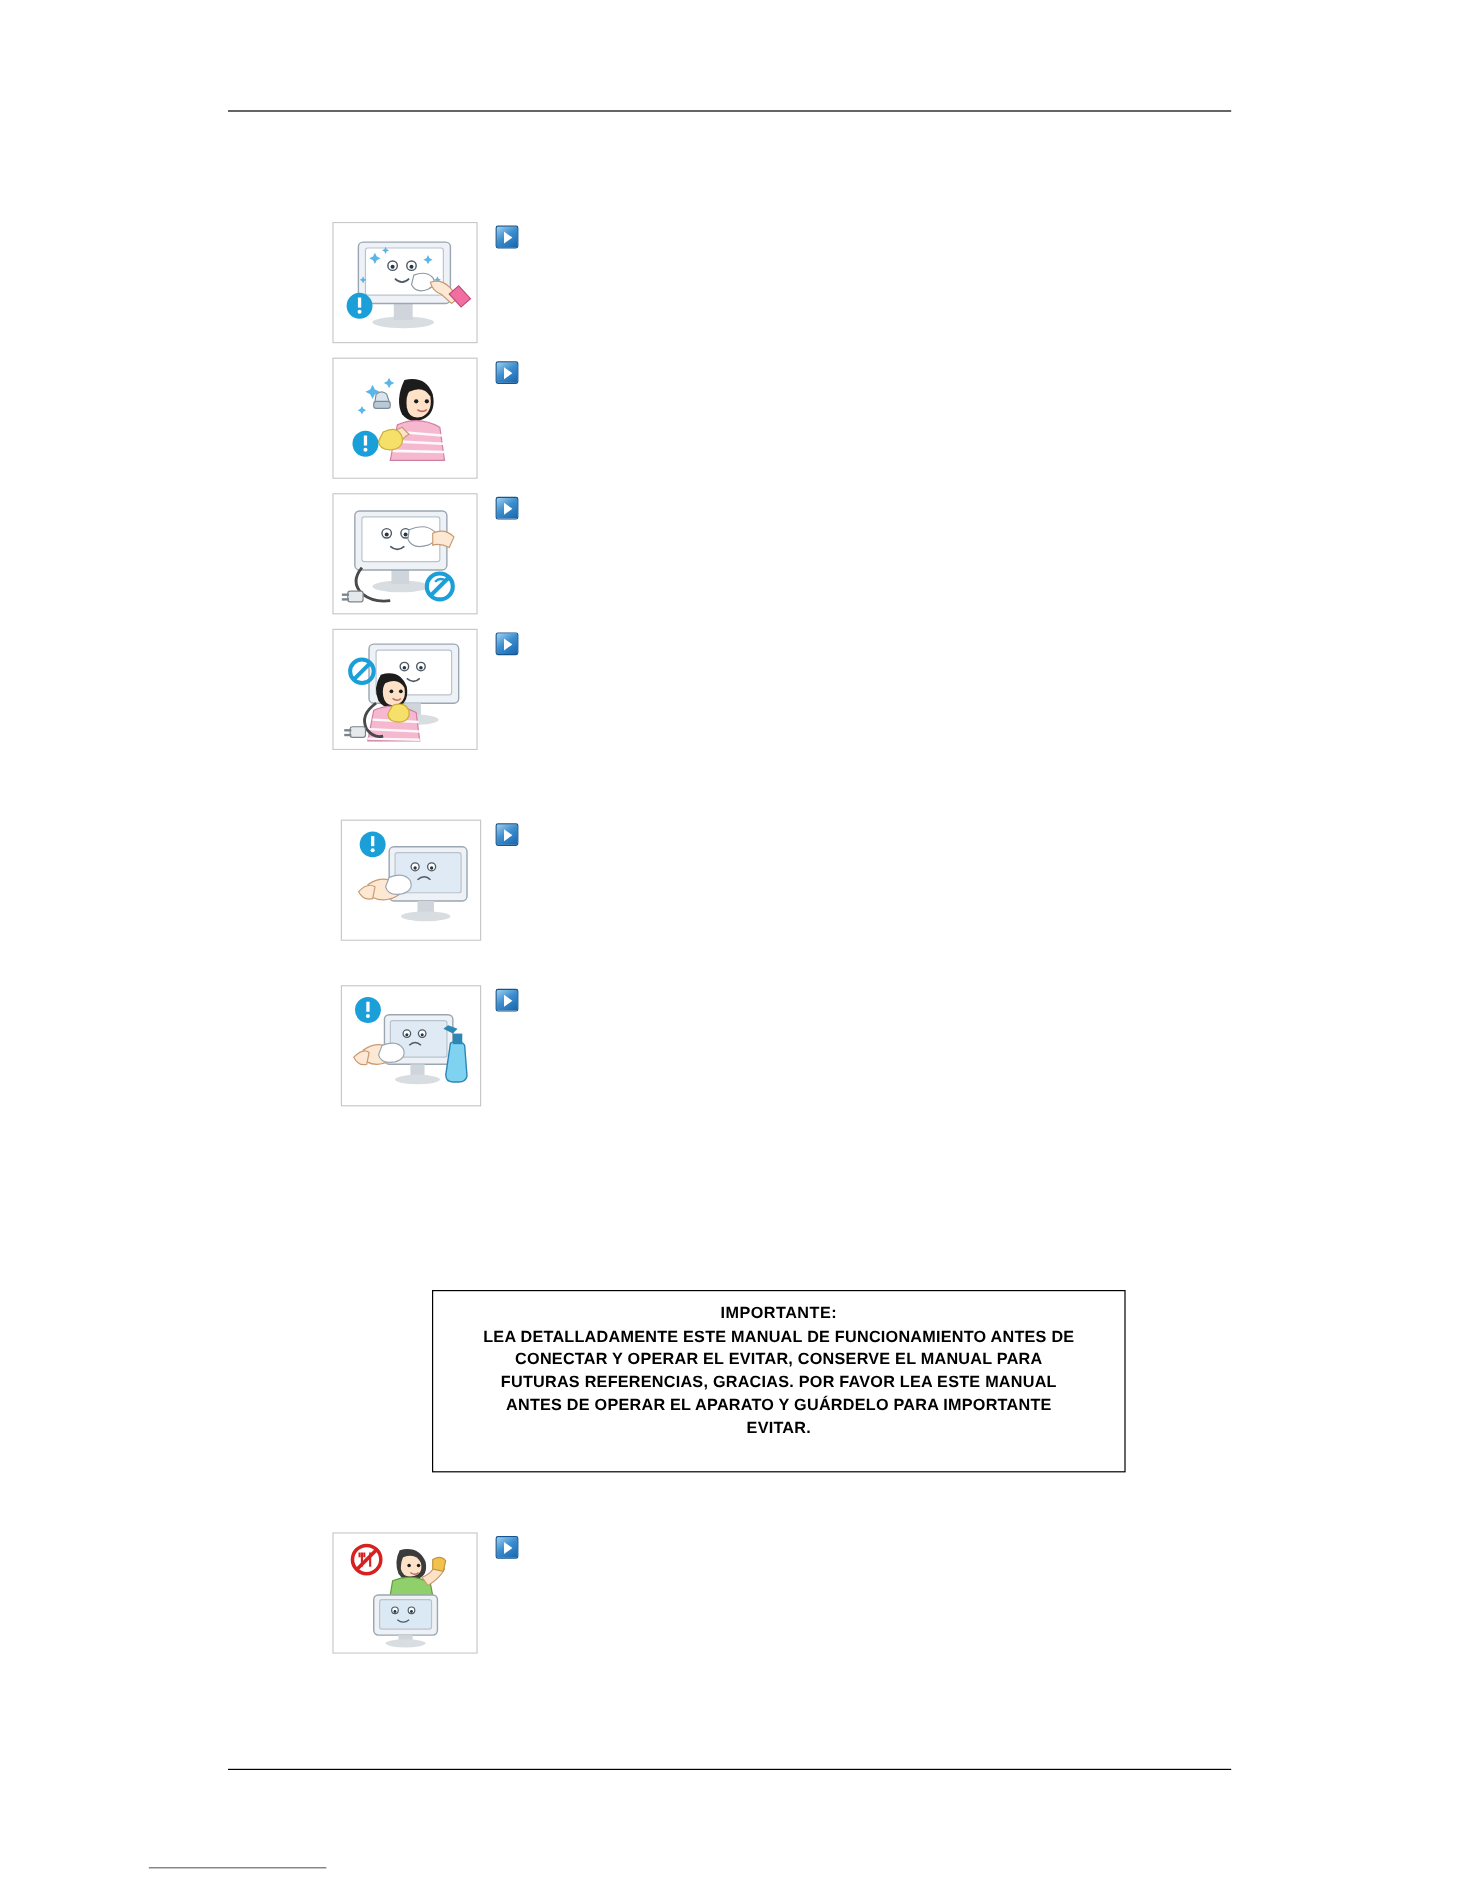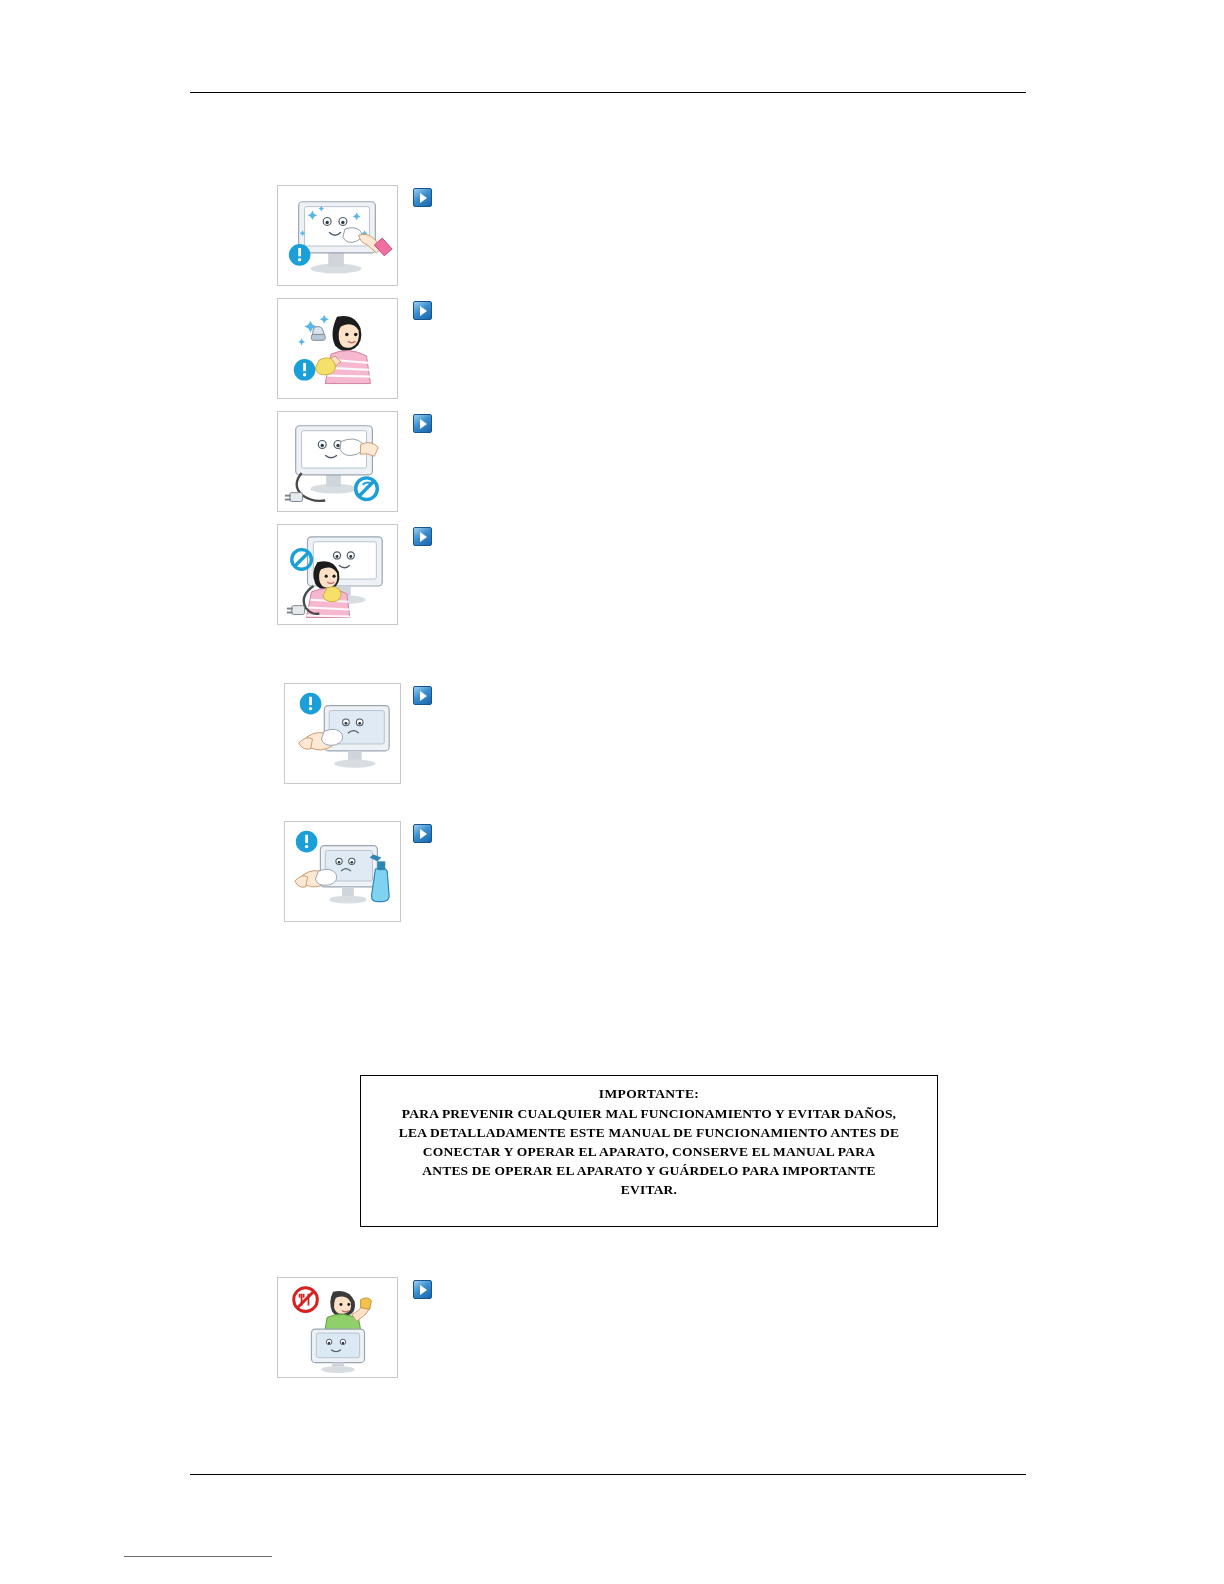--- a/index.html
+++ b/index.html
@@ -14,21 +14,20 @@
     font-family: "Liberation Sans", sans-serif;
     color: #000000;
     overflow: hidden;
   }
   .page {
     position: absolute;
     top: 0; left: 0;
     width: 1224px;
     height: 1584px;
     background: #ffffff;
-    font-family: Liberation Serif, serif;
   }
   
   .rule {
     position: absolute;
     left: 190px;
     width: 836px;
     height: 1px;
     background: #000000;
   }
   .rule.top { top: 92px; }
@@ -306,23 +305,23 @@
       <circle cx="22" cy="20" r="11" fill="#1b9fd8"></circle>
       <rect x="20.6" y="13" width="2.8" height="8.5" fill="#ffffff"></rect>
       <circle cx="22" cy="25" r="1.7" fill="#ffffff"></circle>
     </svg>
   </div>
   <div class="bullet" style="left:413px; top:824px;"></div>
 
   <div class="notice-box">
     <div class="notice-title">IMPORTANTE:</div>
     <div class="notice-body">
-      <div>PARA PREVENIR CUALQUIER MAL FUNCIONAMIENTO Y EVITAR DAÑOS,</div>
       <div>LEA DETALLADAMENTE ESTE MANUAL DE FUNCIONAMIENTO ANTES DE</div>
-      <div>CONECTAR Y OPERAR EL APARATO, CONSERVE EL MANUAL PARA</div>
+      <div>CONECTAR Y OPERAR EL EVITAR, CONSERVE EL MANUAL PARA</div>
+      <div>FUTURAS REFERENCIAS, GRACIAS. POR FAVOR LEA ESTE MANUAL</div>
       <div>ANTES DE OPERAR EL APARATO Y GUÁRDELO PARA IMPORTANTE</div>
       <div>EVITAR.</div>
     </div>
   </div>
 
   <div class="figure" style="left:277px; top:1277px; width:121px; height:101px;">
     <svg class="fig-inner" viewBox="0 0 121 101">
       <rect x="0" y="0" width="121" height="101" fill="#ffffff"></rect>
 
       <path d="M56 14 q16 -4 22 10 q2 11 -6 14 q-12 4 -17 -4 q-4 -10 1 -20z" fill="#3b3b3b"></path>

